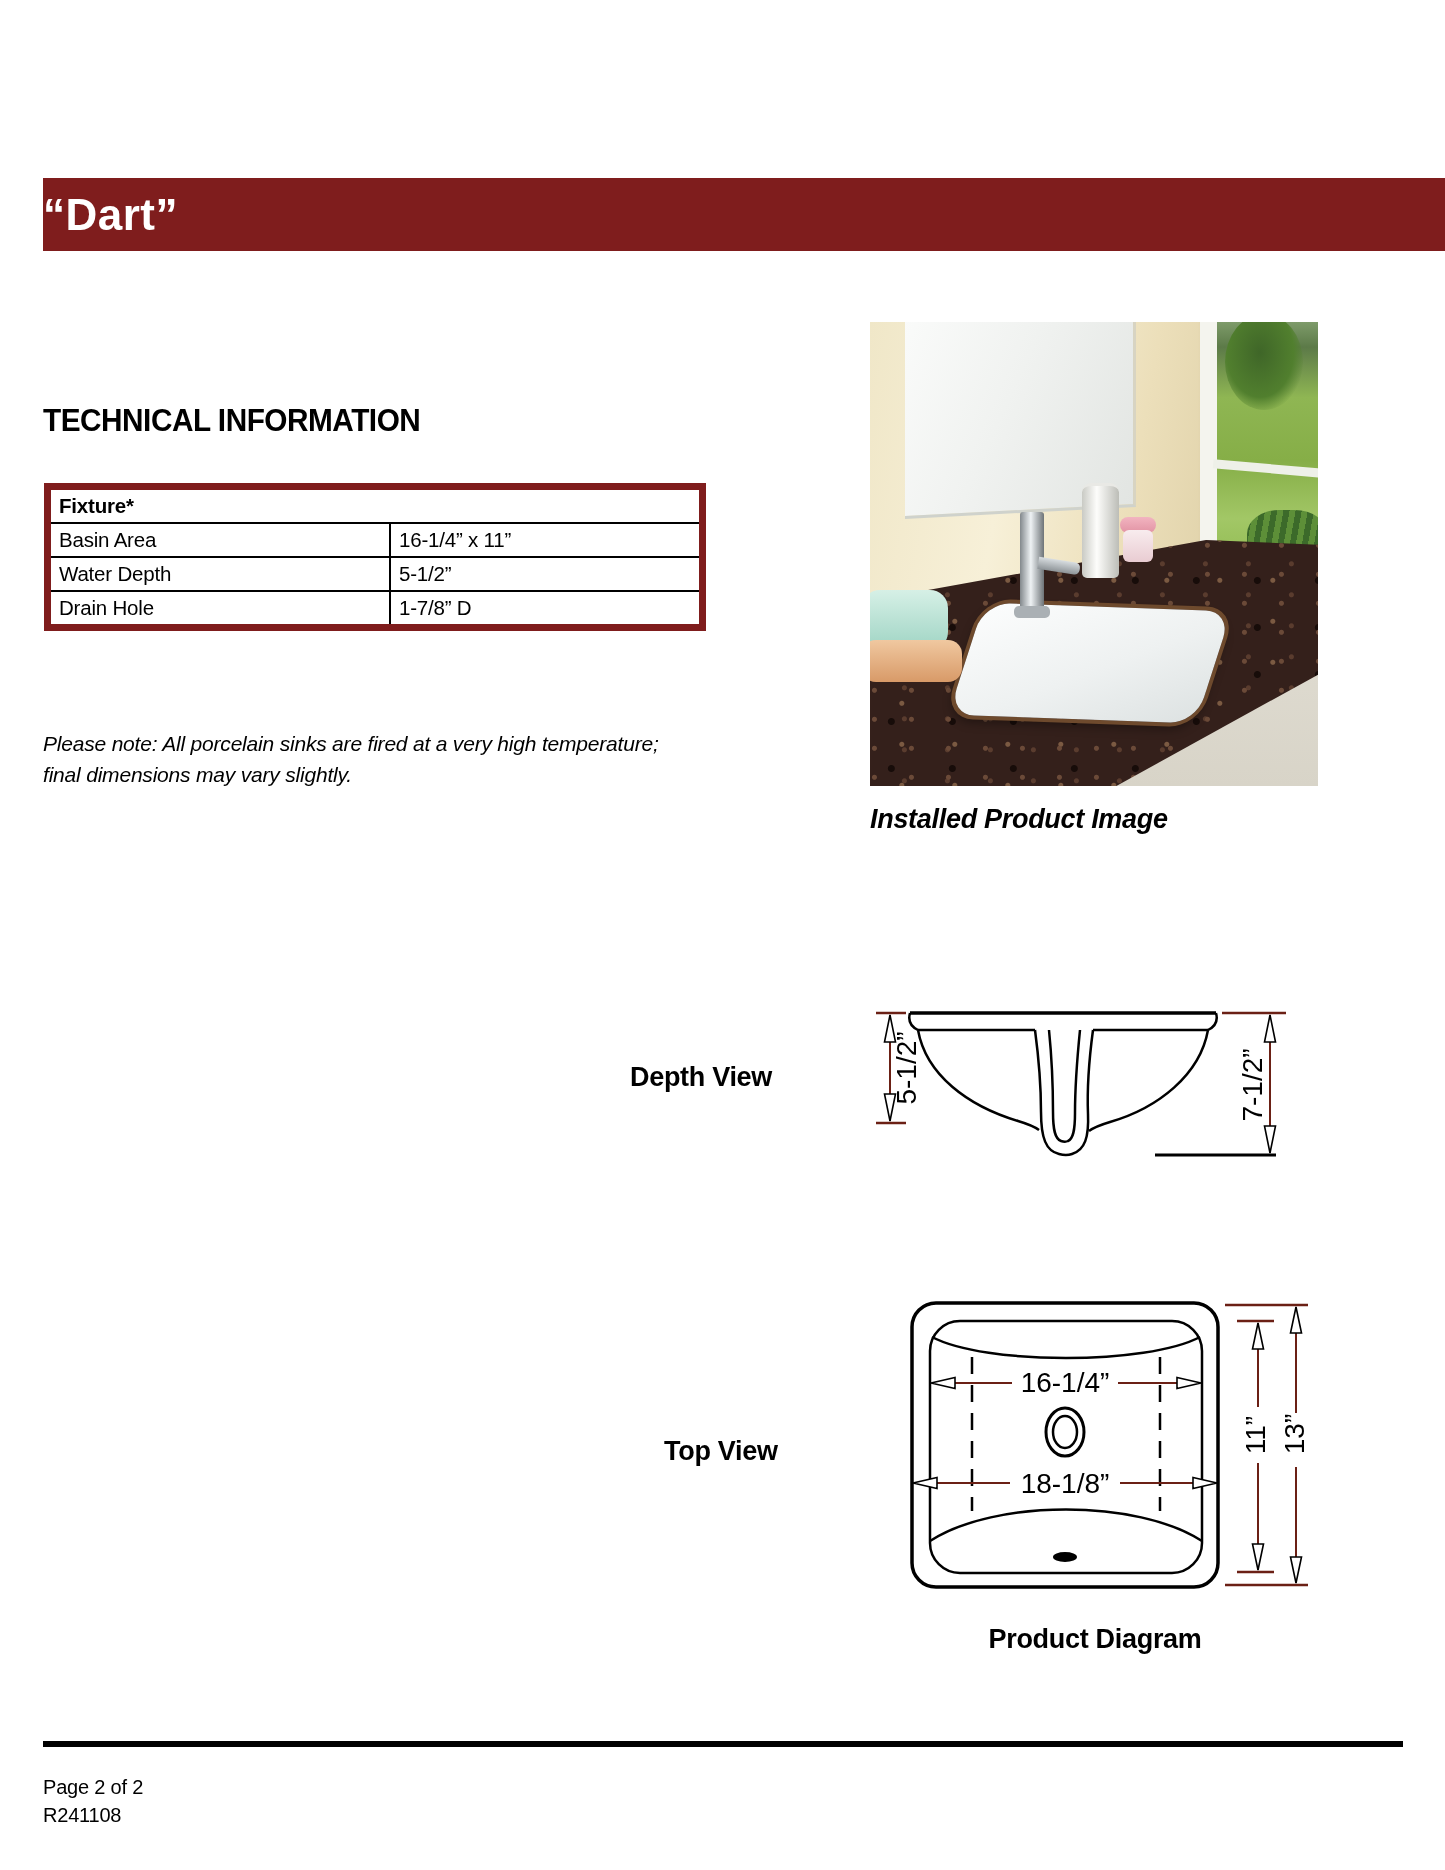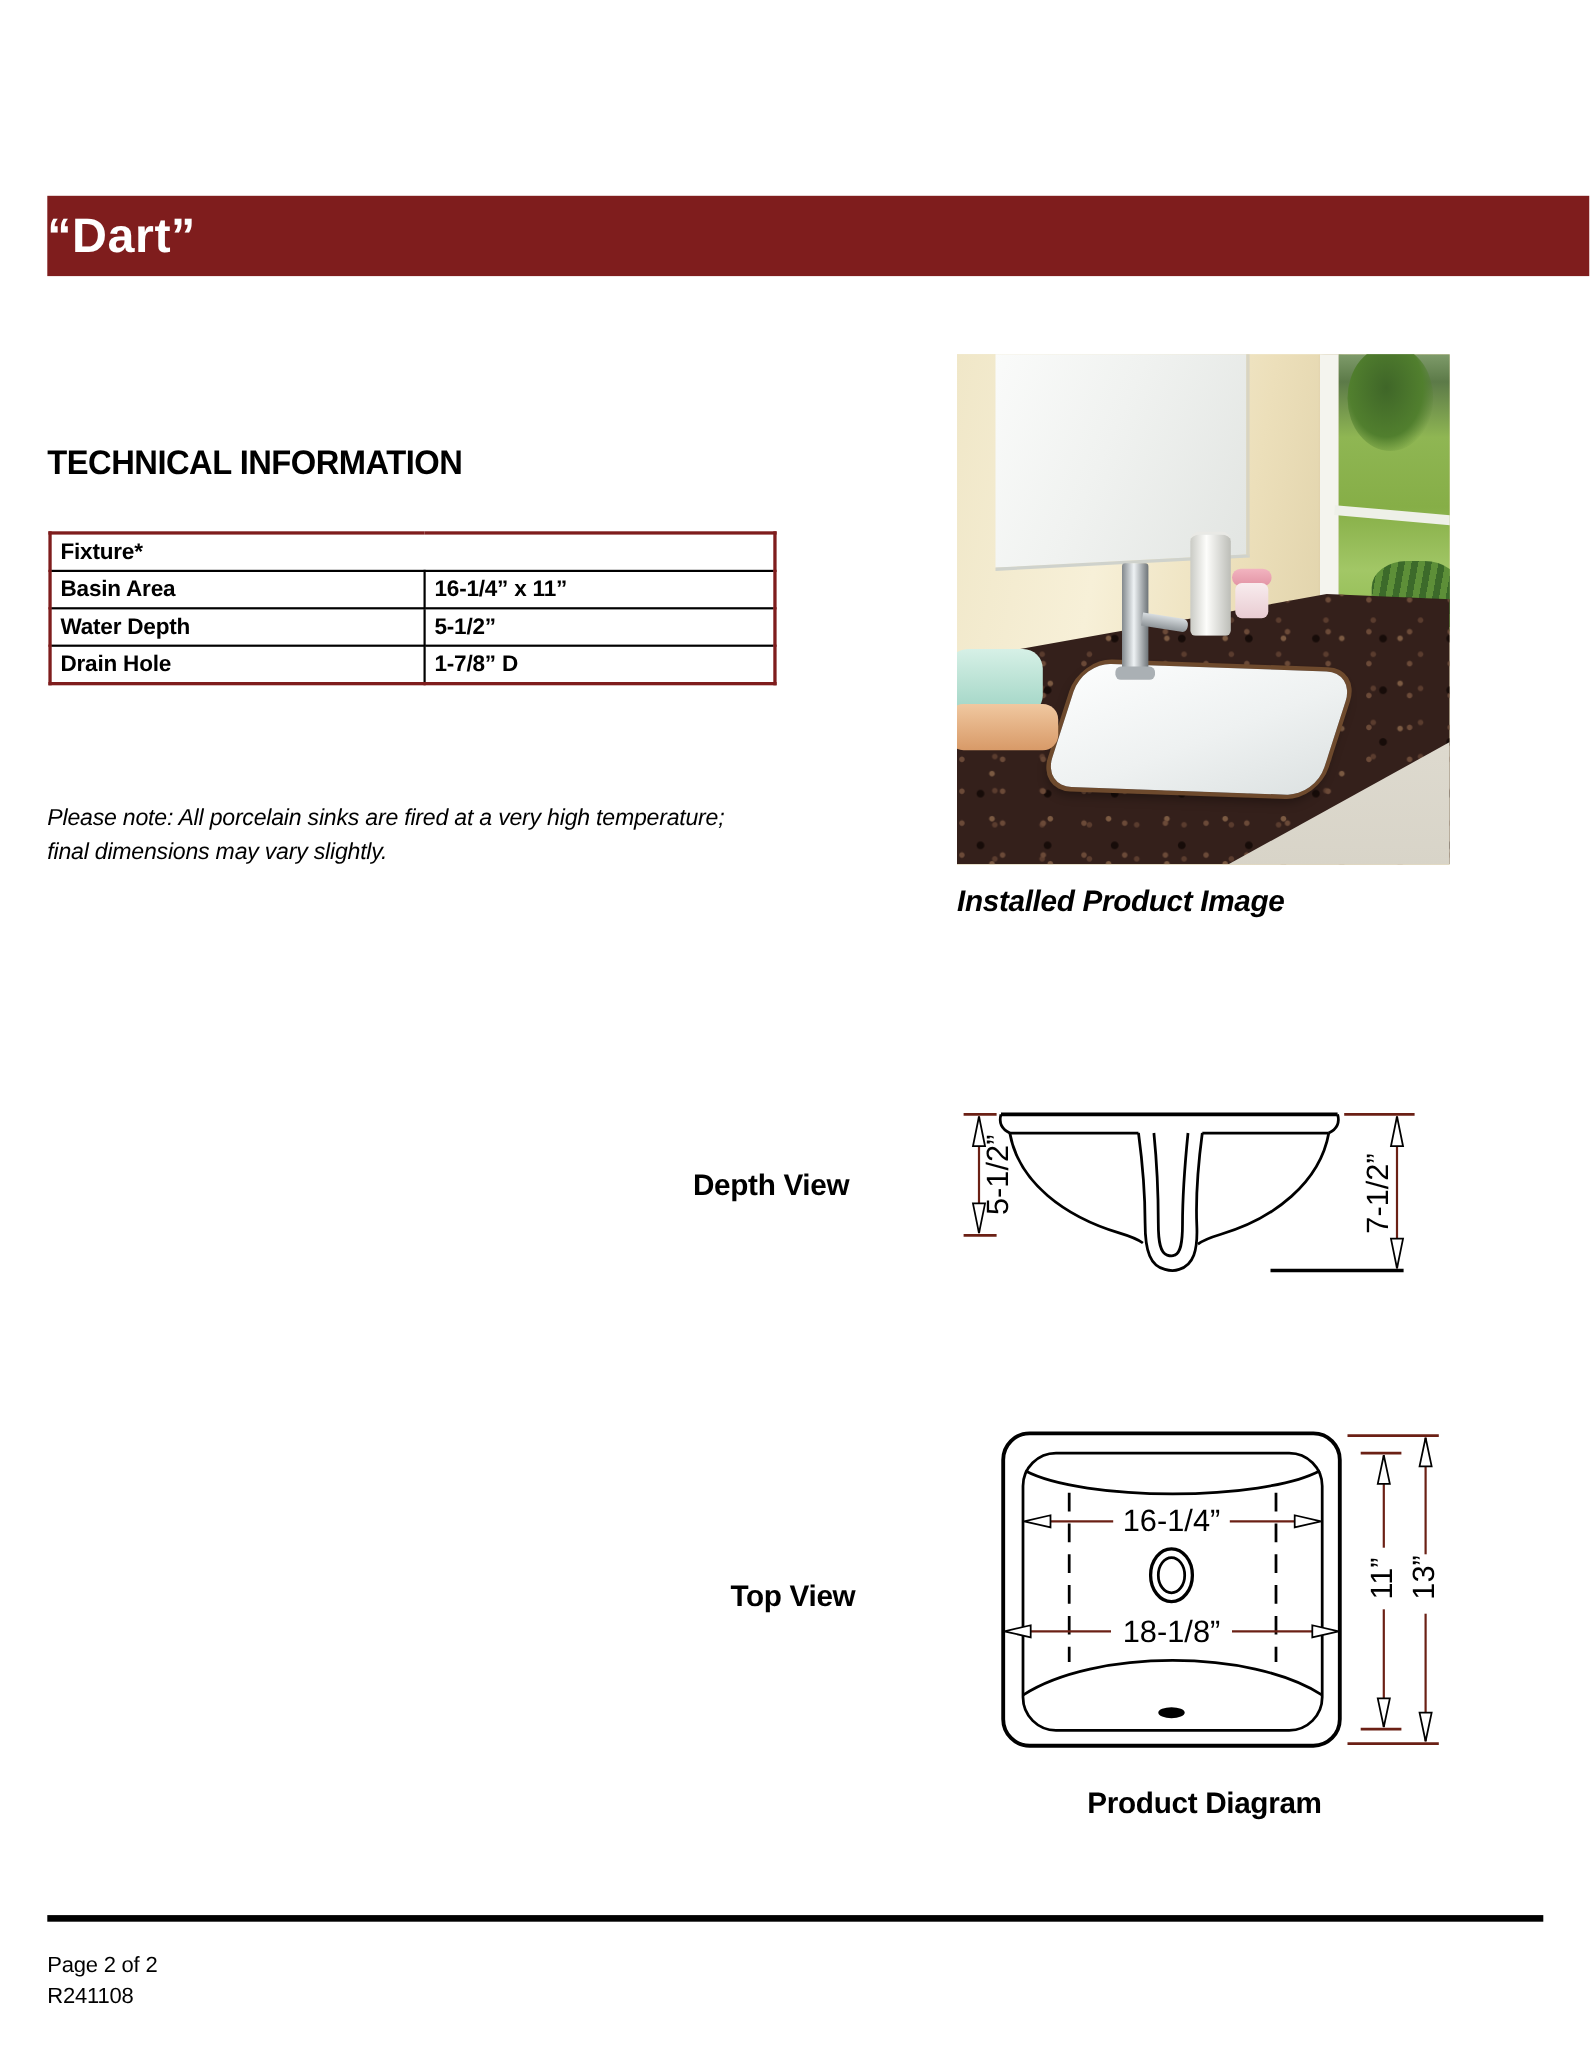--- a/index.html
+++ b/index.html
@@ -10,22 +10,22 @@
   
   .titlebar{left:43px;top:178px;width:1408px;height:73px;background:#7f1d1d;
             display:flex;align-items:center;justify-content:flex-start;}
   .titlebar .brand{color:#fff;font-weight:bold;font-size:44px;letter-spacing:0.5px;padding-right:22px;}
 
   
   .tech-heading{left:43px;top:403px;font-size:31px;font-weight:bold;letter-spacing:-0.5px;
                 transform:scaleX(0.96);transform-origin:left;}
 
   
-  .spec-table{left:44px;top:483px;width:662px;border:3px solid #7f1d1d;border-collapse:collapse;}
-  .spec-table td{border:2px solid #000;font-size:20.5px;height:30px;padding:1px 8px;letter-spacing:-0.2px;font-weight:bold;}
+  .spec-table{left:44px;top:483px;width:662px;border:7px solid #7f1d1d;border-collapse:collapse;}
+  .spec-table td{border:2px solid #000;font-size:20.5px;height:30px;padding:1px 8px;letter-spacing:-0.2px;}
   .spec-table .hdr{font-weight:bold;}
   .spec-table .val{text-align:left;}
   .spec-table .lbl{width:322px;}
 
   
   .fire-note{left:43px;top:692px;font-size:21px;font-style:italic;line-height:31px;letter-spacing:-0.2px;margin-top:36px;}
 
   
   .cap{font-weight:bold;font-size:27px;letter-spacing:-0.3px;}
 

